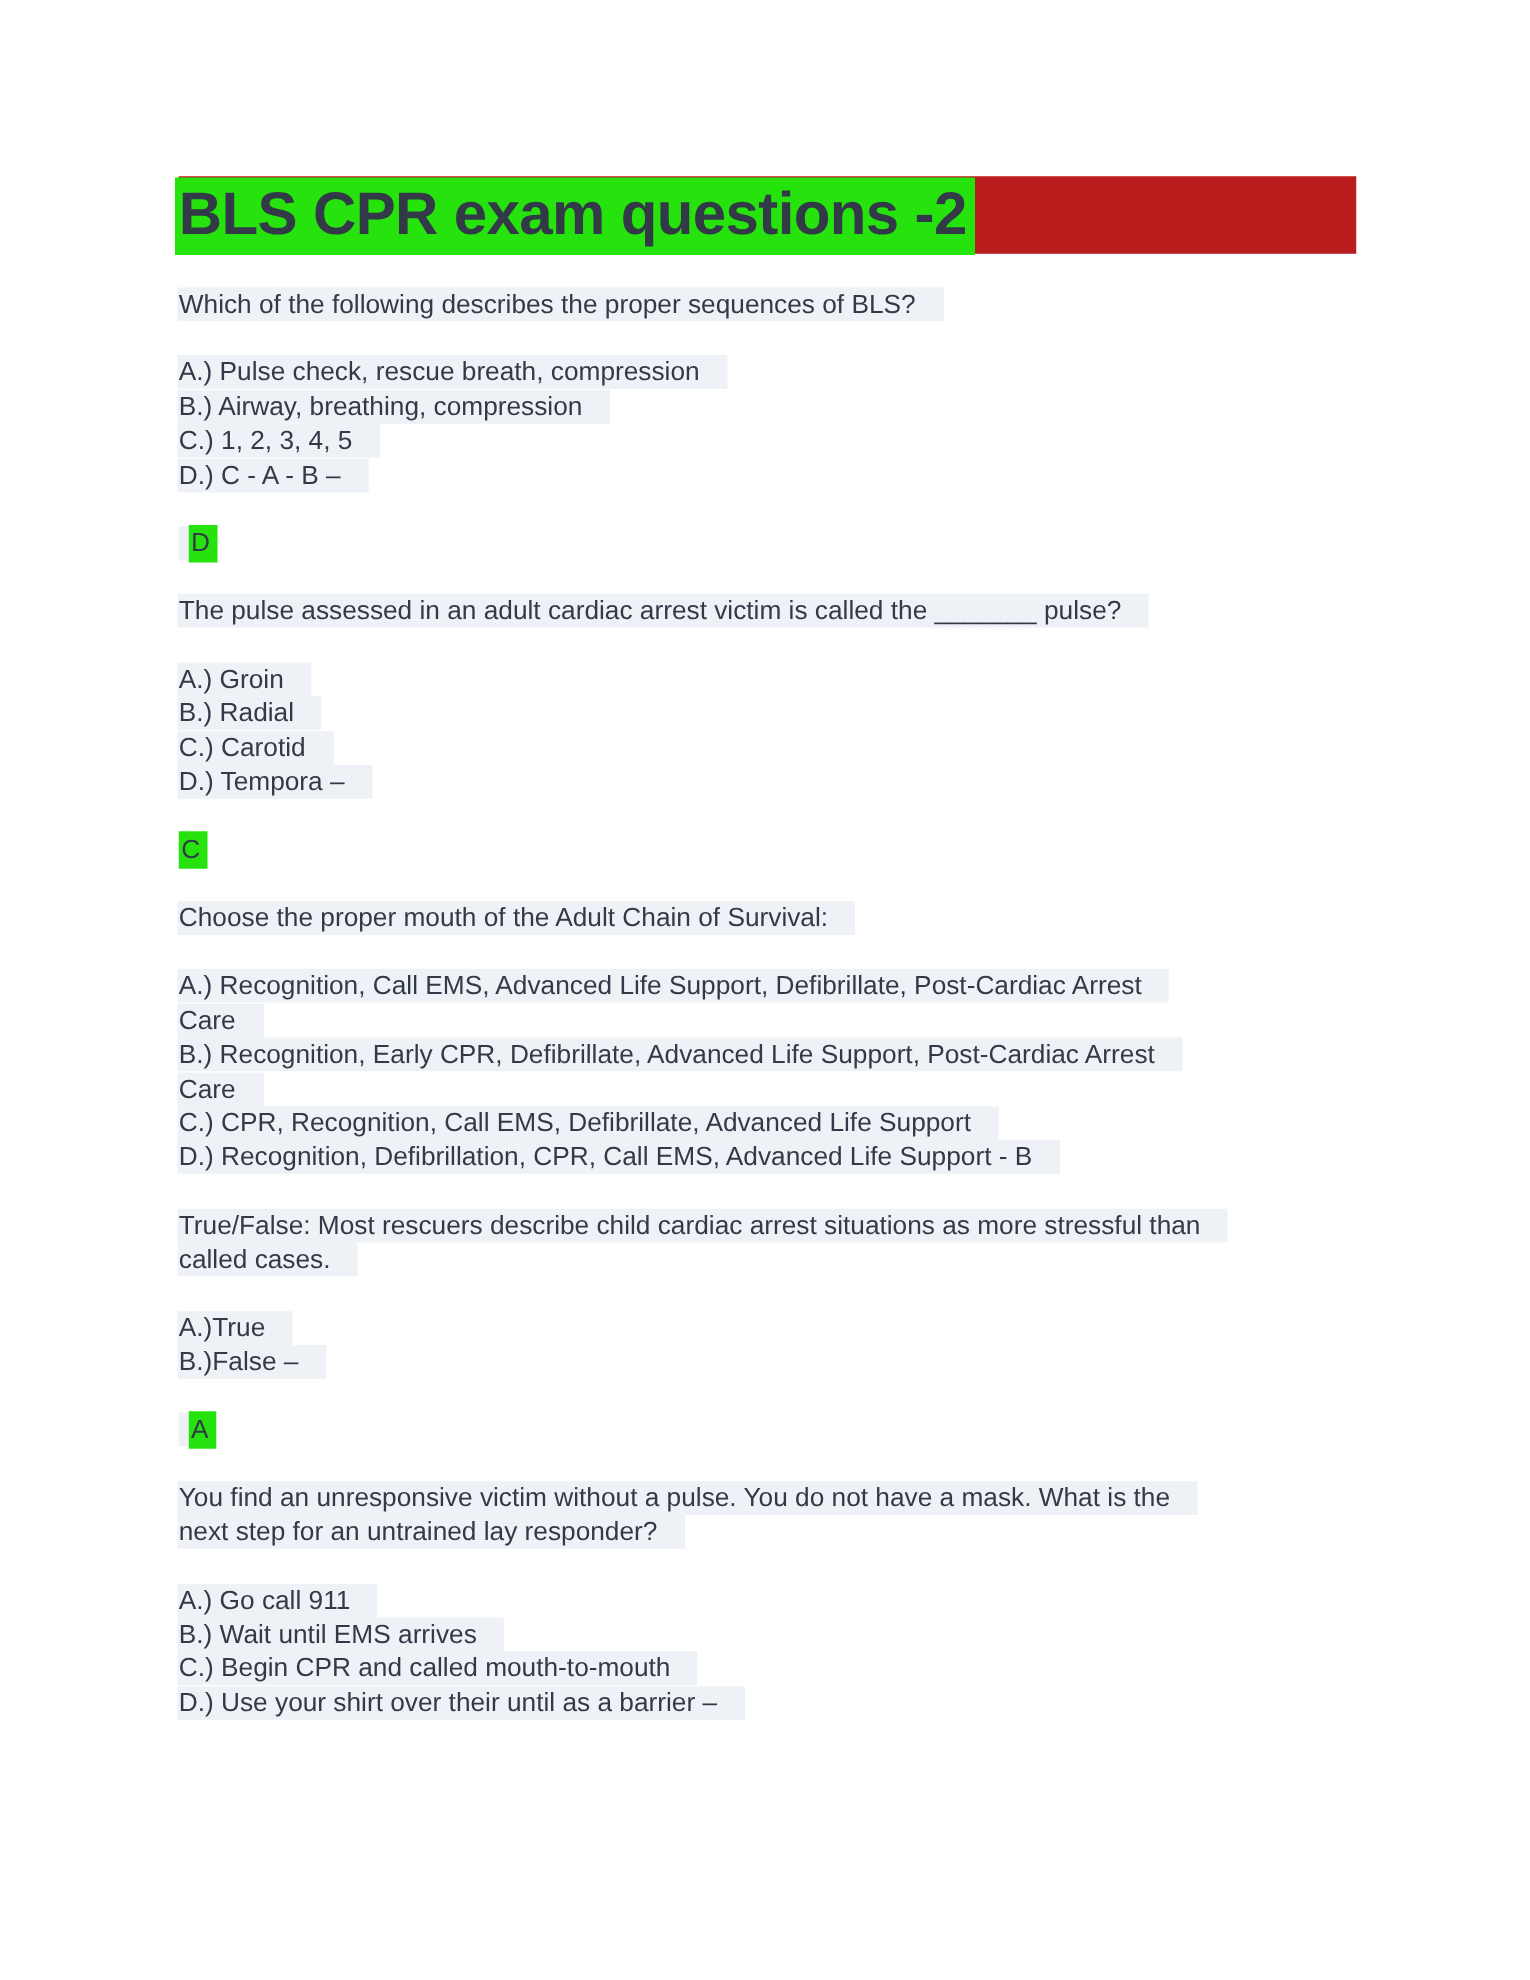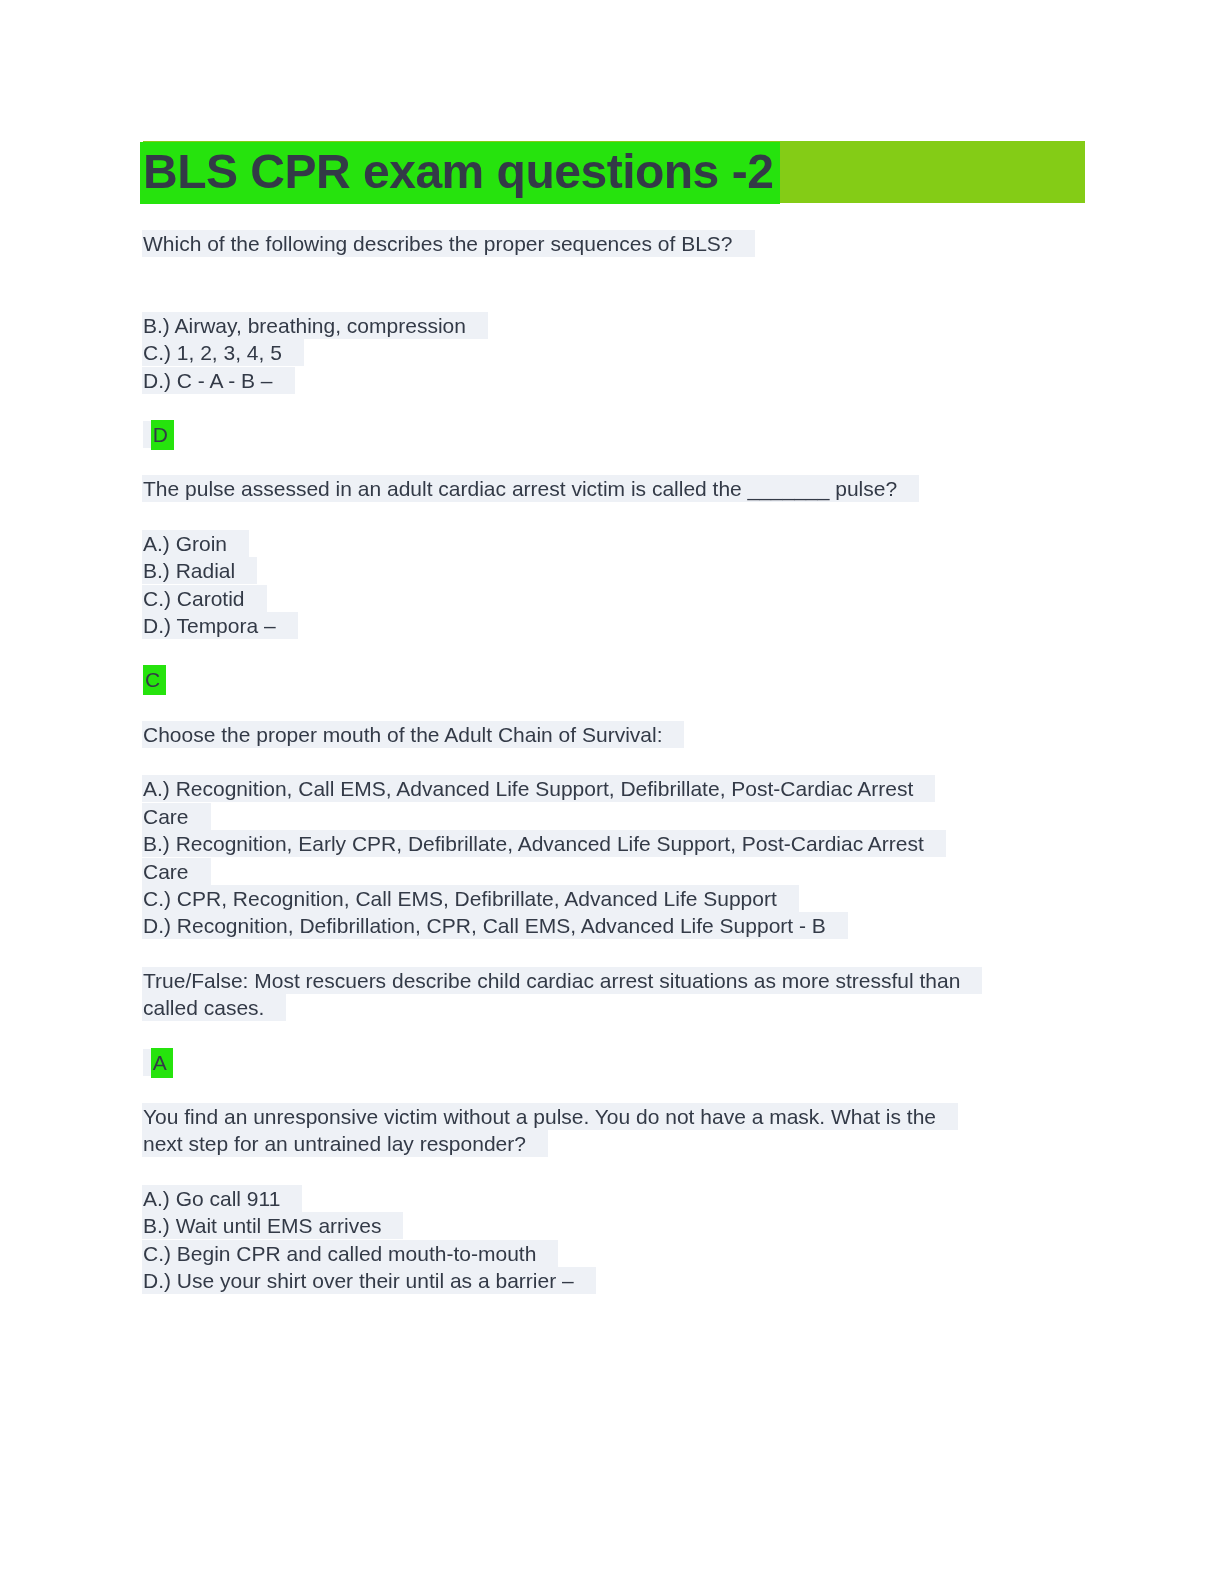--- a/index.html
+++ b/index.html
@@ -12,21 +12,21 @@
     height: 1584px;
     overflow: hidden;
     font-family: "Liberation Sans", "DejaVu Sans", sans-serif;
     color: #333a47;
   }
   .doc {
     padding: 141px 139px 0 143px;
   }
   h1.title-bar {
     margin: 0 0 27px 0;
-    background: #84cc16;
+    background: #b91c1c;
     font-size: 48px;
     font-weight: bold;
     line-height: 62px;
     letter-spacing: -0.5px;
     white-space: nowrap;
   }
   mark.green {
     color: inherit;
   }
   .title-mark {
@@ -59,29 +59,30 @@
   }
 </style>
 </head>
 <body>
 
 <div class="doc">
 
   <h1 class="title-bar"><mark class="green title-mark">BLS CPR exam questions -2</mark></h1>
 
   <p class="para"><span class="hl">Which of the following describes the proper sequences of BLS?</span></p>
-  <p class="para"><br><span class="hl">B.) Airway, breathing, compression</span><br><span class="hl">C.) 1, 2, 3, 4, 5</span><br><span class="hl">D.) C - A - B –</span></p>
+  <p class="para"><span class="hl">A.) Pulse check, rescue breath, compression</span><br><span class="hl">B.) Airway, breathing, compression</span><br><span class="hl">C.) 1, 2, 3, 4, 5</span><br><span class="hl">D.) C - A - B –</span></p>
   <p class="para"><span class="hl-space"> </span><mark class="green ans-mark">D</mark></p>
 
   <p class="para"><span class="hl">The pulse assessed in an adult cardiac arrest victim is called the _______ pulse?</span></p>
   <p class="para"><span class="hl">A.) Groin</span><br><span class="hl">B.) Radial</span><br><span class="hl">C.) Carotid</span><br><span class="hl">D.) Tempora –</span></p>
   <p class="para"><mark class="green ans-mark">C</mark></p>
 
   <p class="para"><span class="hl">Choose the proper mouth of the Adult Chain of Survival:</span></p>
   <p class="para"><span class="hl">A.) Recognition, Call EMS, Advanced Life Support, Defibrillate, Post-Cardiac Arrest</span><br><span class="hl">Care</span><br><span class="hl">B.) Recognition, Early CPR, Defibrillate, Advanced Life Support, Post-Cardiac Arrest</span><br><span class="hl">Care</span><br><span class="hl">C.) CPR, Recognition, Call EMS, Defibrillate, Advanced Life Support</span><br><span class="hl">D.) Recognition, Defibrillation, CPR, Call EMS, Advanced Life Support - B</span></p>
 
   <p class="para"><span class="hl">True/False: Most rescuers describe child cardiac arrest situations as more stressful than</span><br><span class="hl">called cases.</span></p>
+  <p class="para"><span class="hl">A.)True</span><br><span class="hl">B.)False –</span></p>
   <p class="para"><span class="hl-space"> </span><mark class="green ans-mark">A</mark></p>
 
   <p class="para"><span class="hl">You find an unresponsive victim without a pulse. You do not have a mask. What is the</span><br><span class="hl">next step for an untrained lay responder?</span></p>
   <p class="para"><span class="hl">A.) Go call 911</span><br><span class="hl">B.) Wait until EMS arrives</span><br><span class="hl">C.) Begin CPR and called mouth-to-mouth</span><br><span class="hl">D.) Use your shirt over their until as a barrier –</span></p>
 
 </div>
 
 </body></html>

